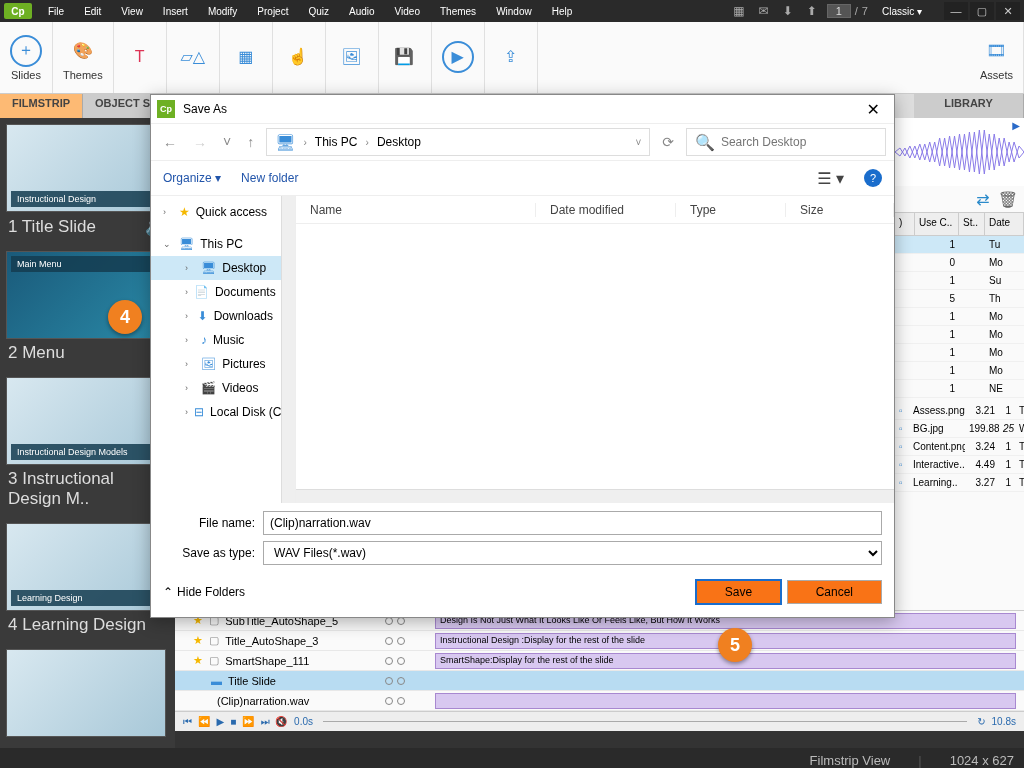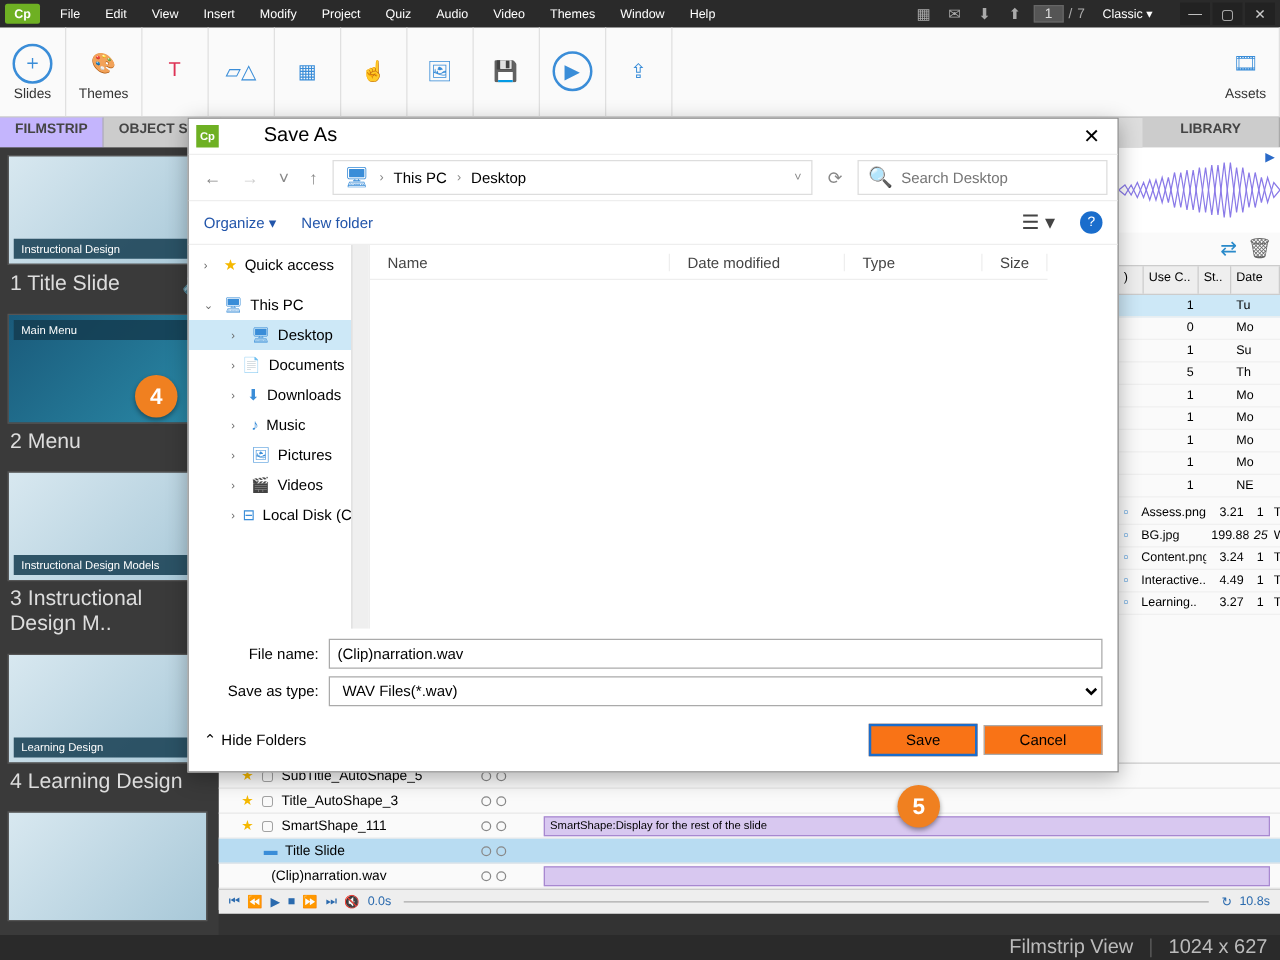--- a/index.html
+++ b/index.html
@@ -18,54 +18,54 @@
 
 .ribbon { height: 72px; background: #fafafa; border-bottom: 1px solid #ccc; display: flex; }
 .ribbon-group { padding: 4px 10px; display: flex; flex-direction: column; align-items: center; justify-content: center; border-right: 1px solid #e0e0e0; }
 .ribbon-icon { width: 32px; height: 32px; border-radius: 16px; border: 2px solid #3a8dd8; display: flex; align-items: center; justify-content: center; font-size: 16px; color: #3a8dd8; margin-bottom: 2px; }
 .ribbon-icon.plain { border: none; }
 .ribbon-label { font-size: 11px; color: #333; }
 .ribbon-spacer { flex: 1; }
 
 .tabs-bar { height: 24px; background: #ddd; display: flex; }
 .tab { padding: 3px 12px; font-size: 11px; font-weight: bold; color: #444; background: #ccc; border-right: 1px solid #aaa; }
-.tab.active { background: #c4b5fd; }
+.tab.active { background: #fdba74; }
 
 .workspace { position: relative; height: 630px; display: flex; }
 
 .filmstrip { width: 175px; background: #3a3a3a; padding: 6px; overflow: hidden; }
 .slide-thumb { margin-bottom: 10px; }
 .slide-img { width: 160px; height: 88px; background: linear-gradient(135deg, #1a5a7a, #2a8aa8); border: 1px solid #555; position: relative; overflow: hidden; }
 .slide-img.light { background: linear-gradient(135deg, #d8e8f0, #a8c8d8); }
 .slide-caption { color: #ddd; font-size: 17px; padding: 4px 2px; display: flex; justify-content: space-between; align-items: center; }
 .slide-overlay { position: absolute; bottom: 4px; left: 4px; right: 4px; background: rgba(20,60,80,0.85); color: #fff; font-size: 9px; padding: 3px 6px; }
 
 .callout { position: absolute; width: 34px; height: 34px; background: #f08020; border-radius: 50%; color: #fff; font-size: 18px; font-weight: bold; display: flex; align-items: center; justify-content: center; box-shadow: 0 2px 4px rgba(0,0,0,0.4); z-index: 200; }
 
 .dialog { position: absolute; left: 150px; top: 94px; width: 745px; height: 524px; background: #fff; border: 1px solid #888; box-shadow: 0 4px 16px rgba(0,0,0,0.3); z-index: 100; display: flex; flex-direction: column; }
 .dlg-title { height: 28px; display: flex; align-items: center; padding: 0 6px; }
 .dlg-title-icon { width: 18px; height: 18px; background: #6eb023; color: #fff; font-size: 9px; font-weight: bold; display: flex; align-items: center; justify-content: center; margin-right: 8px; }
-.dlg-title-text { flex: 1; font-size: 16px; margin-left: 28px; }
+.dlg-title-text { flex: 1; font-size: 12px; }
 .dlg-close { font-size: 16px; padding: 0 8px; cursor: pointer; }
 .dlg-nav { height: 38px; border-top: 1px solid #eee; border-bottom: 1px solid #eee; display: flex; align-items: center; padding: 0 8px; gap: 8px; }
 .nav-arrow { color: #888; font-size: 14px; padding: 0 4px; }
 .addr-bar { flex: 1; display: flex; align-items: center; gap: 8px; padding: 4px 8px; border: 1px solid #ddd; height: 28px; }
 .crumb { font-size: 12px; }
 .crumb-sep { color: #888; font-size: 10px; }
 .search-box { width: 200px; height: 28px; border: 1px solid #ddd; display: flex; align-items: center; padding: 0 8px; gap: 6px; }
 .search-box input { border: none; outline: none; font-size: 12px; flex: 1; color: #888; }
 .dlg-toolbar { height: 34px; display: flex; align-items: center; padding: 0 12px; gap: 20px; }
 .tool-link { color: #2255aa; font-size: 12px; }
 .dlg-body { flex: 1; display: flex; border-top: 1px solid #eee; overflow: hidden; }
 .tree { width: 130px; padding: 4px 0; font-size: 12px; overflow: hidden; }
 .tree-item { display: flex; align-items: center; padding: 5px 8px 5px 12px; gap: 6px; cursor: pointer; white-space: nowrap; }
 .tree-item.indent { padding-left: 34px; }
 .tree-item.sel { background: #cde8f7; }
 .tree-caret { color: #666; font-size: 9px; width: 10px; }
-.file-area { flex: 1; border-left: 1px solid #eee; display: flex; flex-direction: row; justify-content: center; }
+.file-area { flex: 1; border-left: 1px solid #eee; display: flex; flex-direction: column; justify-content: center; }
 .col-headers { height: 28px; display: flex; align-items: center; font-size: 12px; color: #444; border-bottom: 1px solid #eee; }
 .col-headers > div { padding: 0 14px; border-right: 1px solid #eee; }
 .file-list { flex: 1; }
 .dlg-bottom { padding: 8px 12px 12px 12px; }
 .field-row { display: flex; align-items: center; margin-bottom: 6px; }
 .field-label { width: 100px; text-align: right; font-size: 12px; padding-right: 8px; }
 .field-row input, .field-row select { flex: 1; border: 1px solid #aaa; font-size: 12px; padding: 3px 6px; height: 24px; background: #fff; }
 .dlg-buttons { display: flex; justify-content: space-between; align-items: center; margin-top: 14px; }
 .hide-folders { font-size: 12px; display: flex; align-items: center; gap: 4px; }
 .btn { padding: 4px 28px; font-size: 12px; background: #f97316; border: 1px solid #aaa; cursor: pointer; }
@@ -86,21 +86,21 @@
 .tl-rows { font-size: 11px; }
 .tl-row { height: 20px; display: flex; align-items: center; border-bottom: 1px solid #e8e8e8; }
 .tl-row.sel { background: #b8dcf2; }
 .tl-label { width: 210px; display: flex; align-items: center; gap: 6px; padding-left: 18px; }
 .tl-dots { width: 50px; display: flex; gap: 4px; }
 .tl-dot { width: 8px; height: 8px; border-radius: 50%; border: 1px solid #888; }
 .tl-bar { flex: 1; height: 16px; margin-right: 8px; display: flex; align-items: center; }
 .tl-clip { height: 16px; background: #d8c8f0; border: 1px solid #a888d0; font-size: 9px; padding: 1px 4px; overflow: hidden; white-space: nowrap; flex: 1; }
 .tl-ctrl { height: 20px; background: #eee; display: flex; align-items: center; gap: 6px; padding: 0 8px; font-size: 10px; color: #2a6aae; border-top: 1px solid #ccc; }
 
-.statusbar { position: absolute; bottom: 0; left: 0; right: 0; height: 20px; background: #2a2a2a; color: #bbb; font-size: 16px; display: flex; align-items: center; justify-content: flex-end; gap: 12px; padding: 0 10px; }
+.statusbar { position: absolute; bottom: 0; left: 0; right: 0; height: 20px; background: #2a2a2a; color: #bbb; font-size: 13px; display: flex; align-items: flex-end; justify-content: flex-end; gap: 28px; padding: 0 10px; }
 .status-sep { color: #555; }
 
 .star { color: #f5b800; }
 .disk-icon { color: #3a8dd8; }
 .scrollbar-v { width: 14px; background: #efefef; border-left: 1px solid #ddd; }
 </style>
 </head>
 <body>
 
 <div class="titlebar">
@@ -346,30 +346,36 @@
         <div class="tl-row">
           <div class="tl-label">
             <span class="star">★</span>
             <span style="color:#888;">▢</span>
             <span>SubTitle_AutoShape_5</span>
           </div>
           <div class="tl-dots">
             <span class="tl-dot"></span>
             <span class="tl-dot"></span>
           </div>
+          <div class="tl-bar">
+            <div class="tl-clip">Design Is Not Just What It Looks Like Or Feels Like, But How It Works</div>
+          </div>
         </div>
         <div class="tl-row">
           <div class="tl-label">
             <span class="star">★</span>
             <span style="color:#888;">▢</span>
             <span>Title_AutoShape_3</span>
           </div>
           <div class="tl-dots">
             <span class="tl-dot"></span>
             <span class="tl-dot"></span>
+          </div>
+          <div class="tl-bar">
+            <div class="tl-clip">Instructional Design :Display for the rest of the slide</div>
           </div>
         </div>
         <div class="tl-row">
           <div class="tl-label">
             <span class="star">★</span>
             <span style="color:#888;">▢</span>
             <span>SmartShape_111</span>
           </div>
           <div class="tl-dots">
             <span class="tl-dot"></span>

